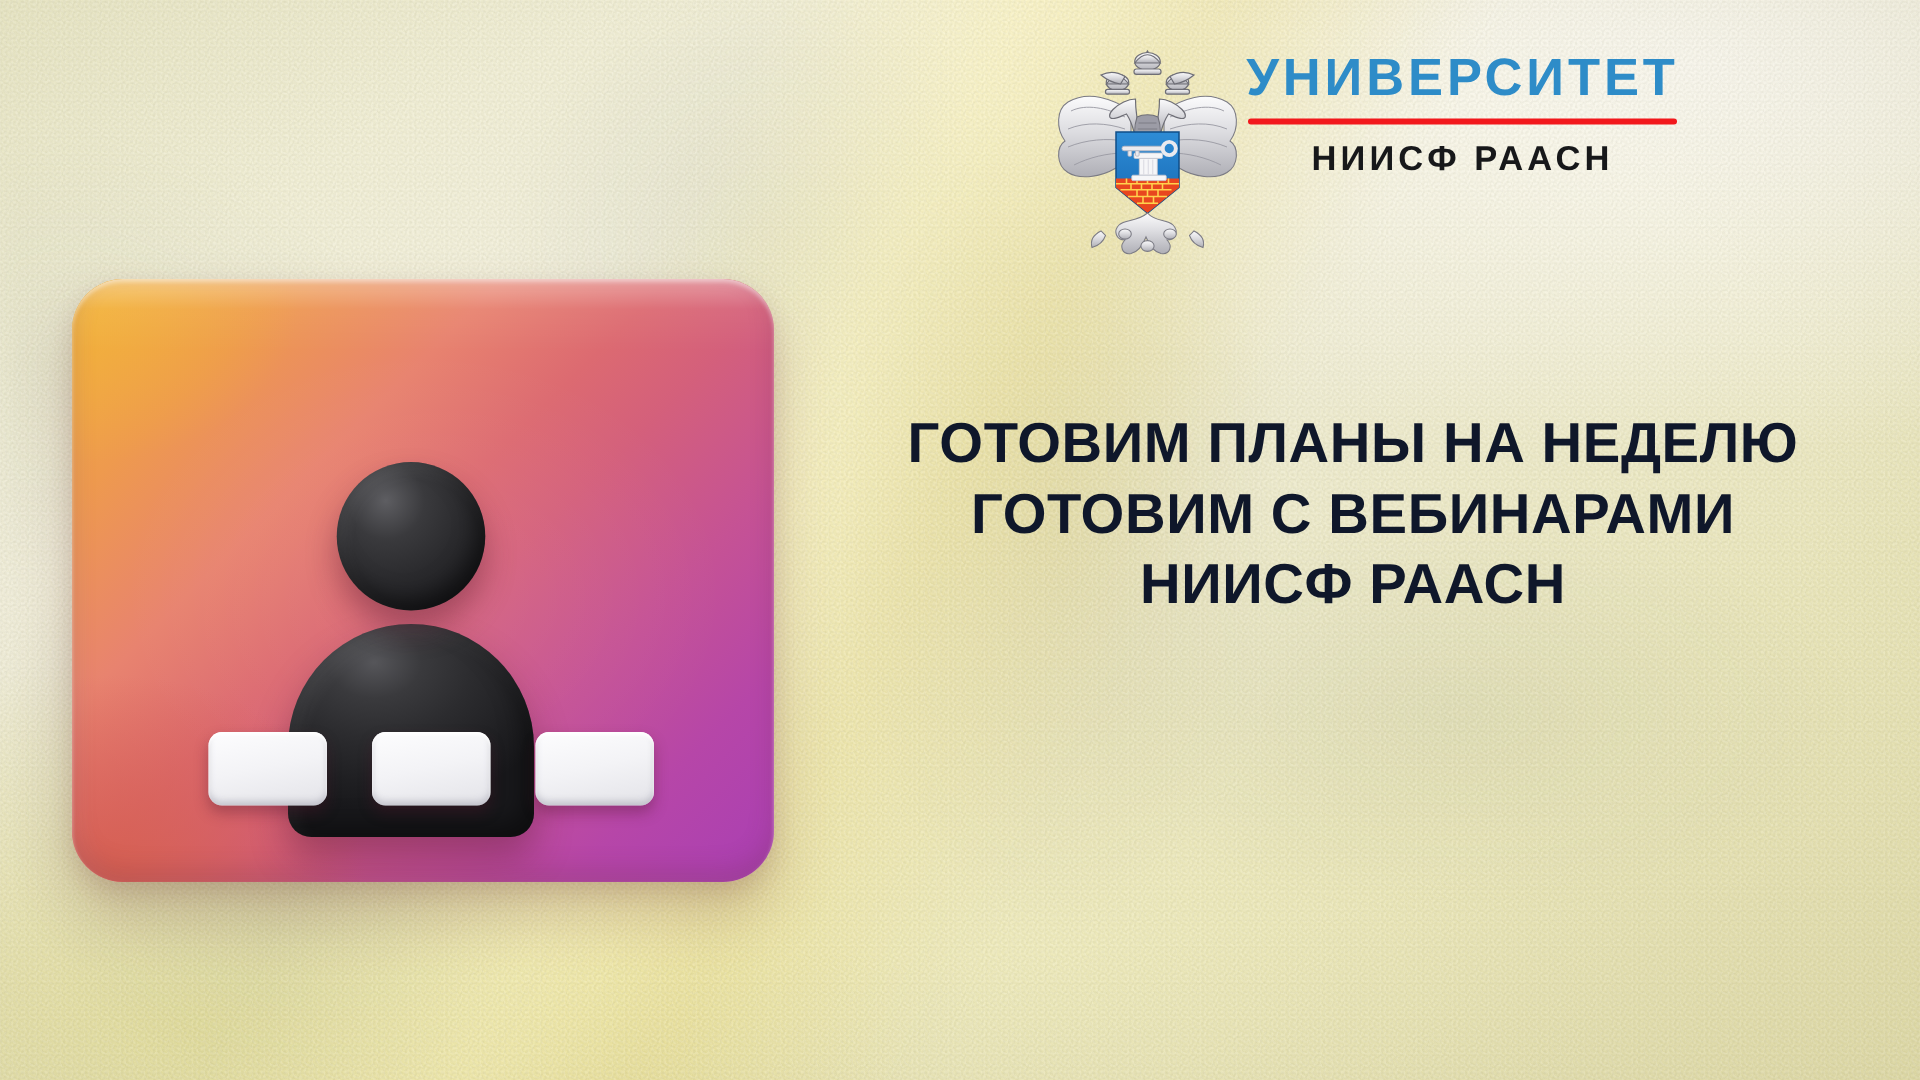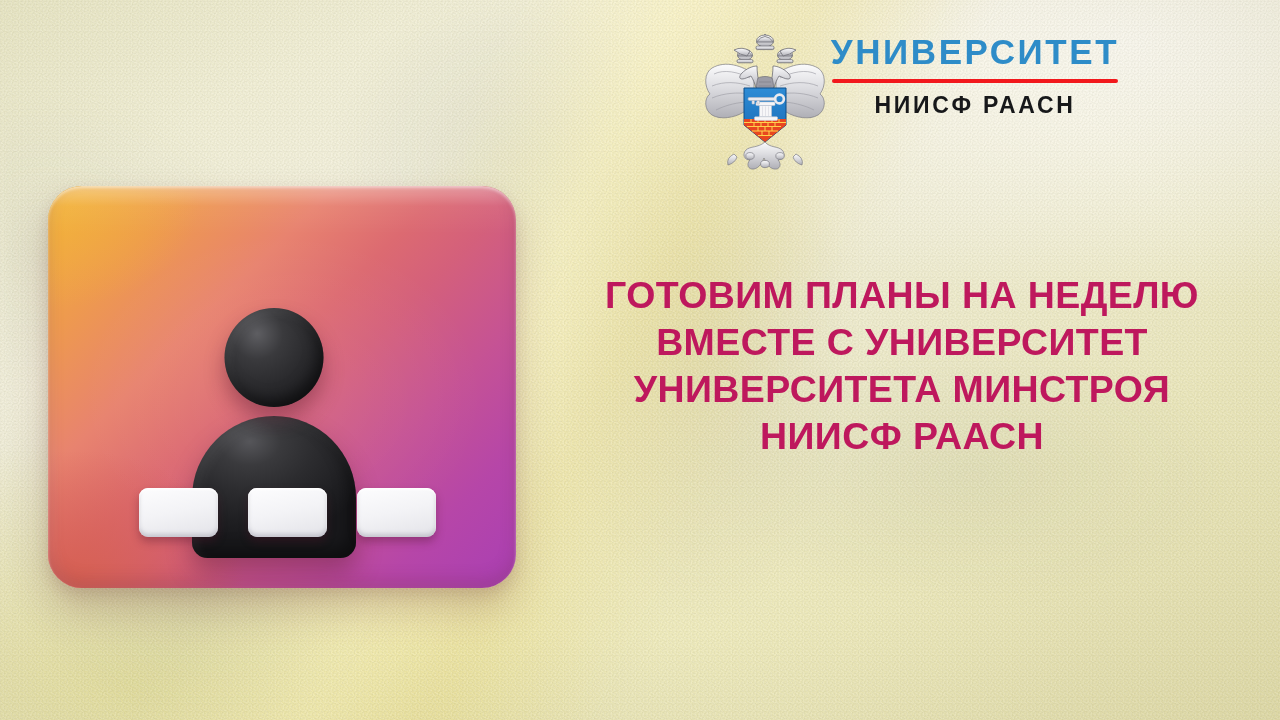--- a/index.html
+++ b/index.html
@@ -182,21 +182,21 @@
   }
   #block-1 { left:19.5%; }
   #block-2 { left:42.8%; }
   #block-3 { left:66.1%; }
 
   
   #headline {
     position:absolute; left:524px; top:272px;
     width:756px;
     text-align:center;
-    color:#be185d;
+    color:#0f172a;
     font-size:37.5px;
     font-weight:700;
     line-height:1.255;
     letter-spacing:0.4px;
   }
   #headline .hl { display:block; white-space:nowrap; }
 </style>
 </head>
 <body>
 
@@ -332,18 +332,17 @@
   <div id="card">
     <div id="head"></div>
     <div id="body"></div>
     <div class="block" id="block-1"></div>
     <div class="block" id="block-2"></div>
     <div class="block" id="block-3"></div>
   </div>
 
   <div id="headline">
     <span class="hl">ГОТОВИМ ПЛАНЫ НА НЕДЕЛЮ</span>
-    <span class="hl">ВМЕСТЕ С УНИВЕРСИТЕТ</span>
-    <span class="hl">УНИВЕРСИТЕТА МИНСТРОЯ</span>
+    <span class="hl">ГОТОВИМ С ВЕБИНАРАМИ</span>
     <span class="hl">НИИСФ РААСН</span>
   </div>
 
 </div>
 
 </body></html>

